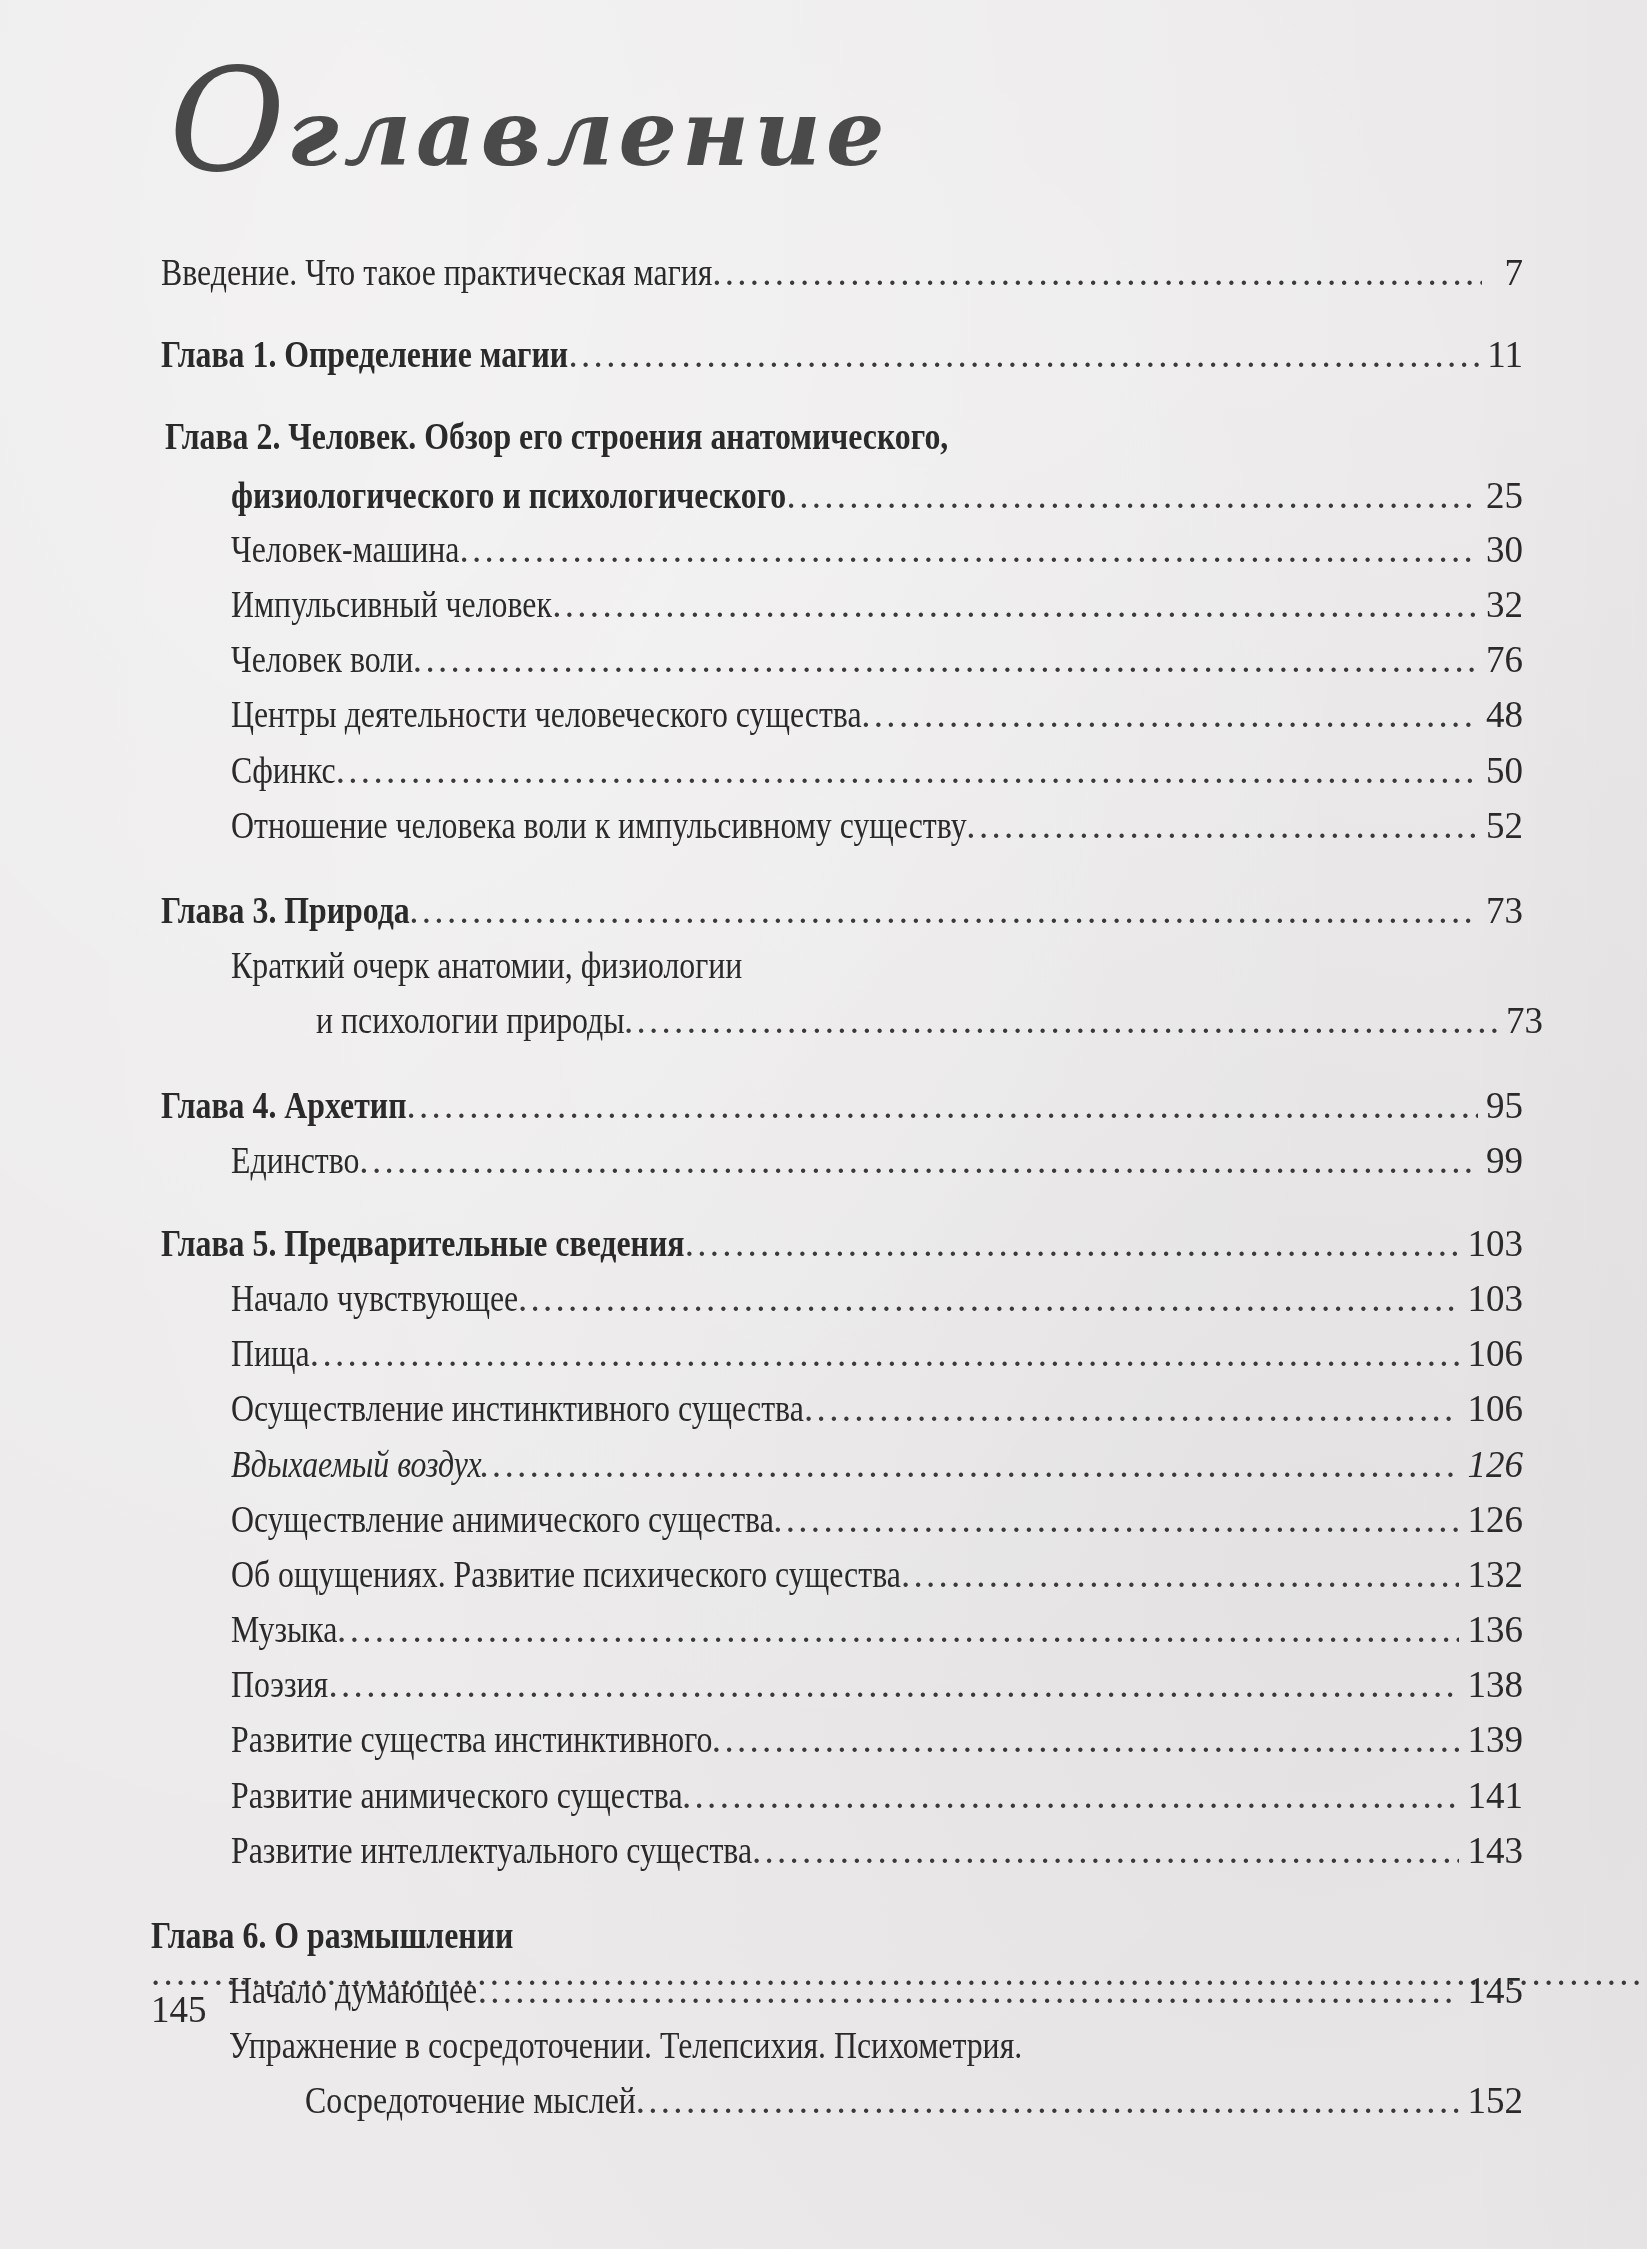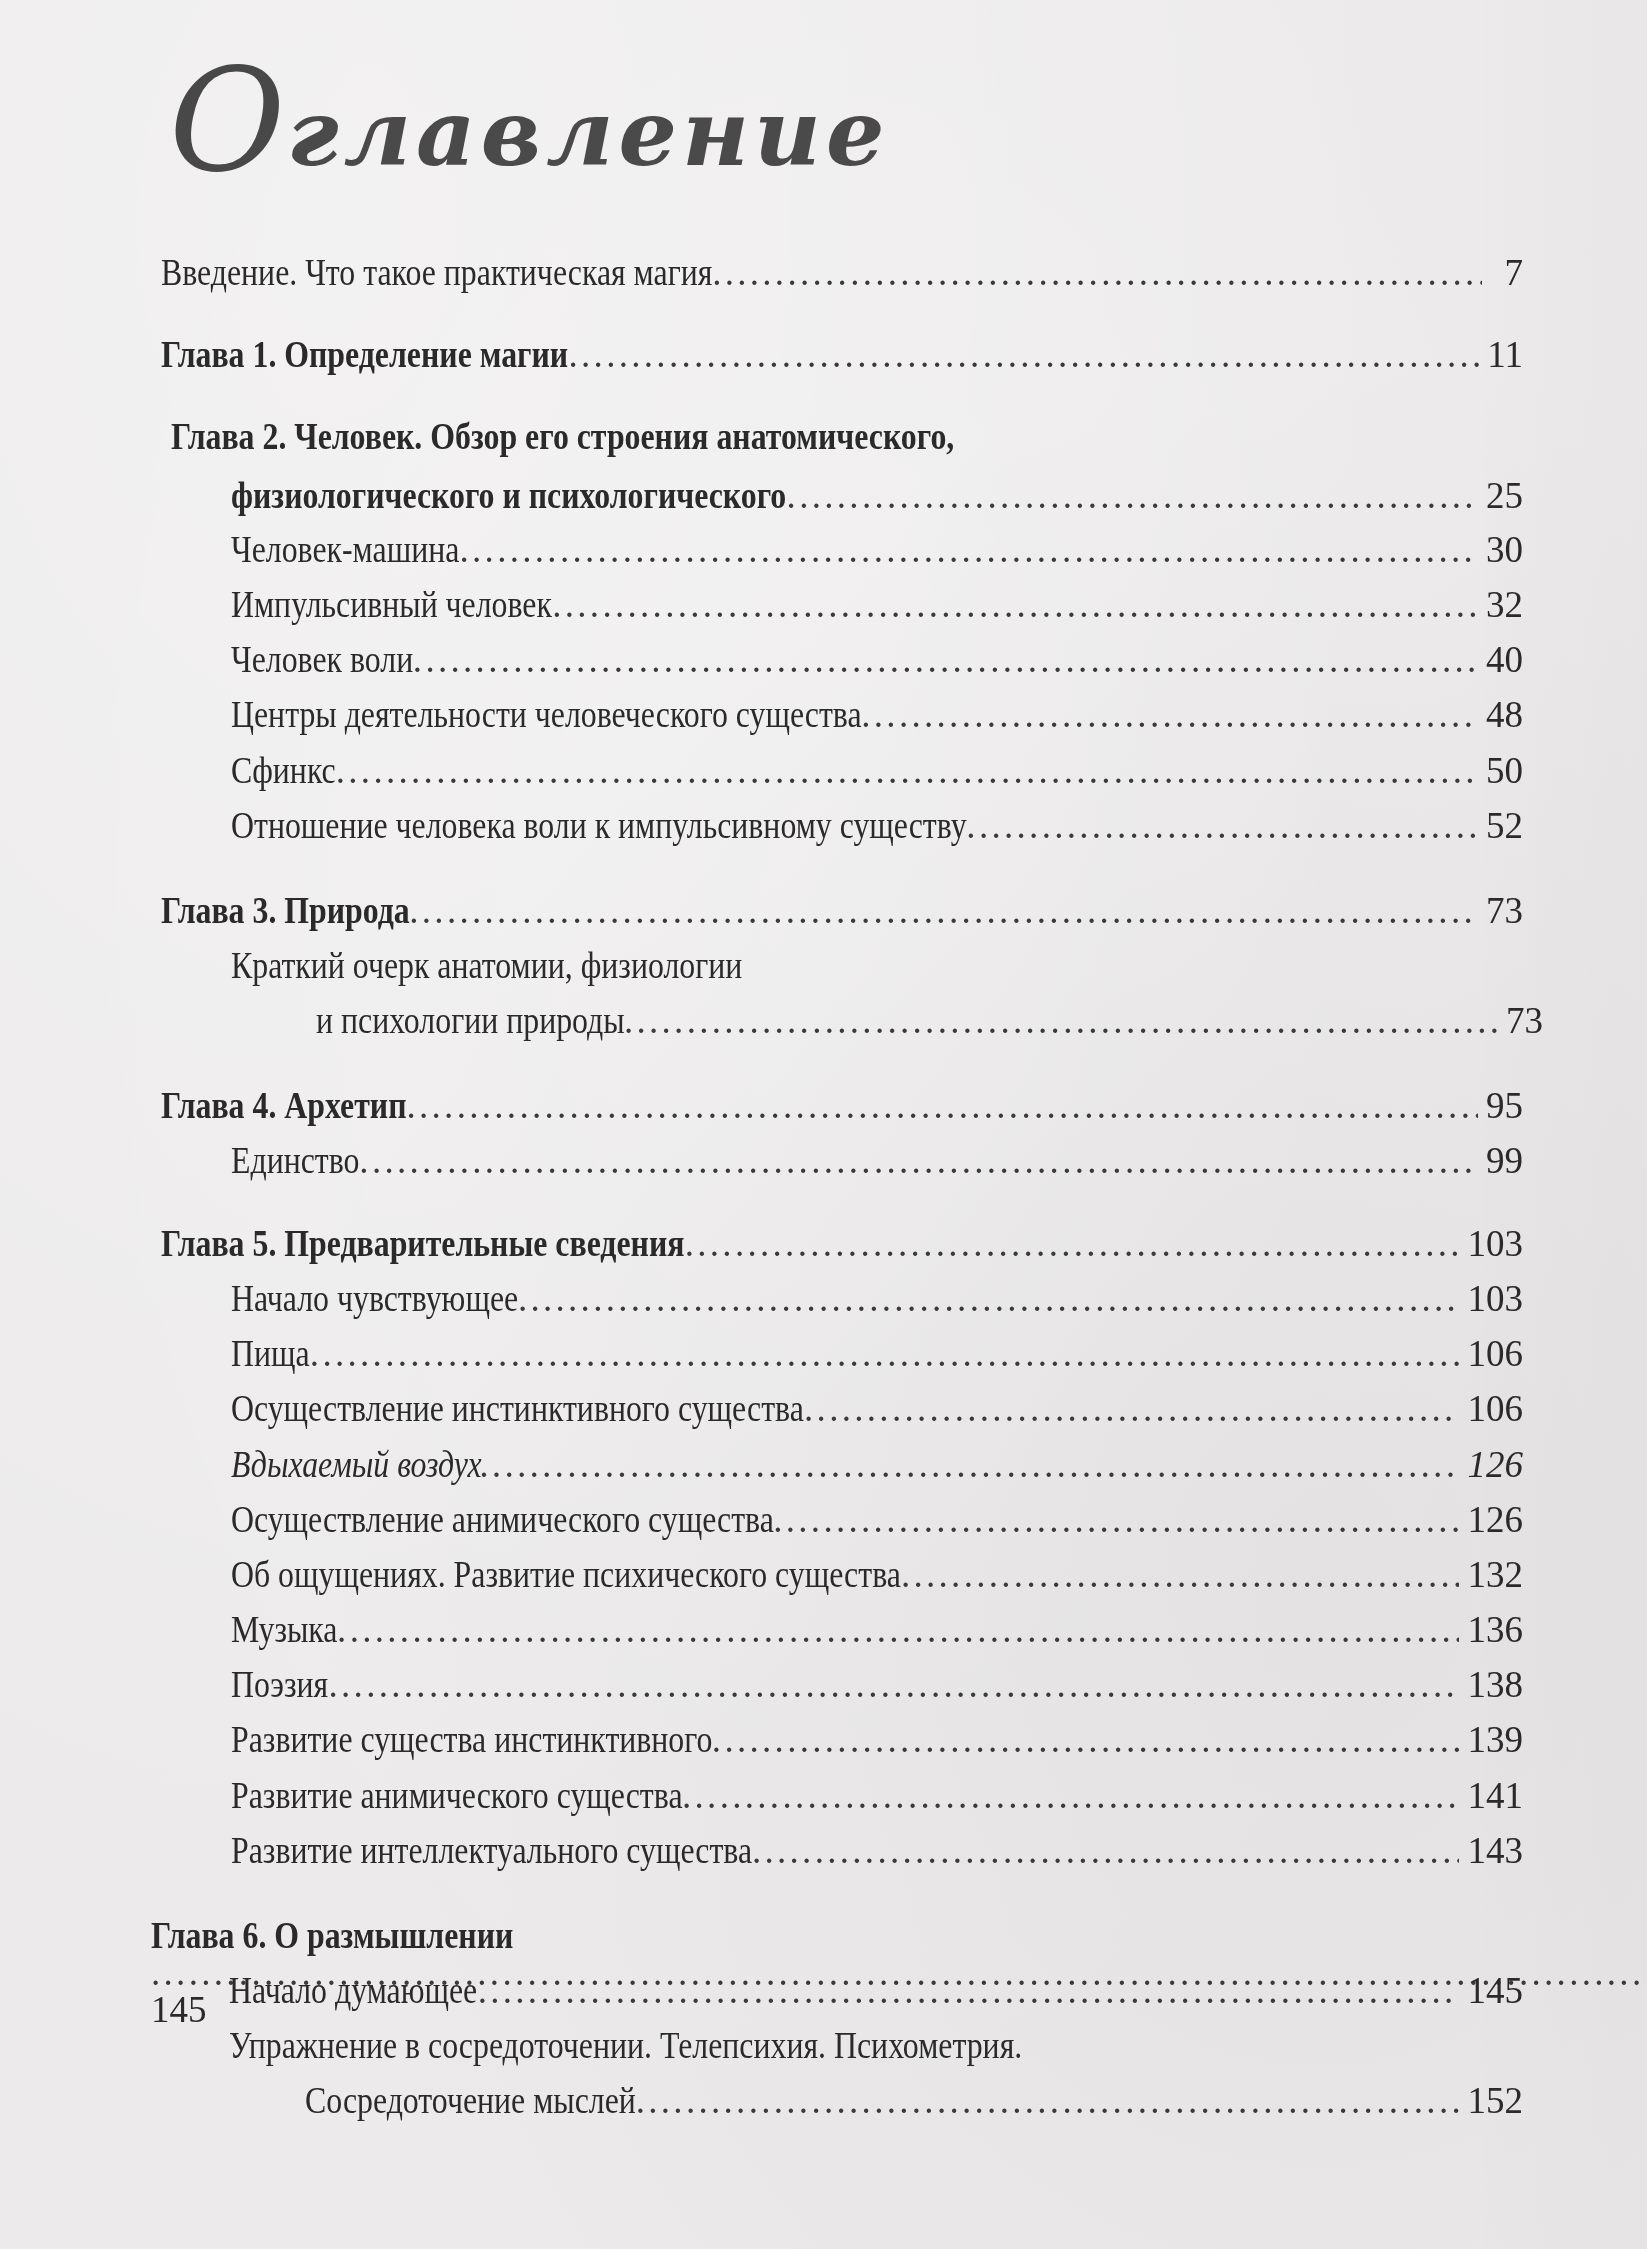--- a/index.html
+++ b/index.html
@@ -114,42 +114,42 @@
     <div class="entry" style="left: 161px; top: 254px; width: 1362px;">
       <span class="label" style="margin-right: -90px;">Введение. Что такое практическая магия</span>
       <span class="dots"> ........................................................................................................................................................................................................</span>
       <span class="page">7</span>
     </div>
     <div class="entry bold" style="left: 161px; top: 336px; width: 1362px;">
       <span class="label" style="margin-right: -66px;">Глава 1. Определение магии</span>
       <span class="dots"> ........................................................................................................................................................................................................</span>
       <span class="page">11</span>
     </div>
-    <div class="entry bold" style="left: 171px; top: 418px; font-family: Liberation Serif, serif;">
+    <div class="entry bold" style="left: 165px; top: 418px; font-family: Liberation Serif, serif;">
       <span class="line-only">Глава 2. Человек. Обзор его строения анатомического,</span>
     </div>
     <div class="entry bold" style="left: 231px; top: 477px; width: 1292px;">
       <span class="label" style="margin-right: -90px;">физиологического и психологического</span>
       <span class="dots"> ........................................................................................................................................................................................................</span>
       <span class="page">25</span>
     </div>
     <div class="entry" style="left: 231px; top: 531px; width: 1292px;">
       <span class="label" style="margin-right: -37px;">Человек-машина</span>
       <span class="dots"> ........................................................................................................................................................................................................</span>
       <span class="page">30</span>
     </div>
     <div class="entry" style="left: 231px; top: 586px; width: 1292px;">
       <span class="label" style="margin-right: -52px;">Импульсивный человек</span>
       <span class="dots"> ........................................................................................................................................................................................................</span>
       <span class="page">32</span>
     </div>
     <div class="entry" style="left: 231px; top: 641px; width: 1292px;">
       <span class="label" style="margin-right: -30px;">Человек воли</span>
       <span class="dots"> ........................................................................................................................................................................................................</span>
-      <span class="page">40</span>
+      <span class="page">76</span>
     </div>
     <div class="entry" style="left: 231px; top: 696px; width: 1292px;">
       <span class="label" style="margin-right: -103px;">Центры деятельности человеческого существа</span>
       <span class="dots"> ........................................................................................................................................................................................................</span>
       <span class="page">48</span>
     </div>
     <div class="entry" style="left: 231px; top: 752px; width: 1292px;">
       <span class="label" style="margin-right: -17px;">Сфинкс</span>
       <span class="dots"> ........................................................................................................................................................................................................</span>
       <span class="page">50</span>

